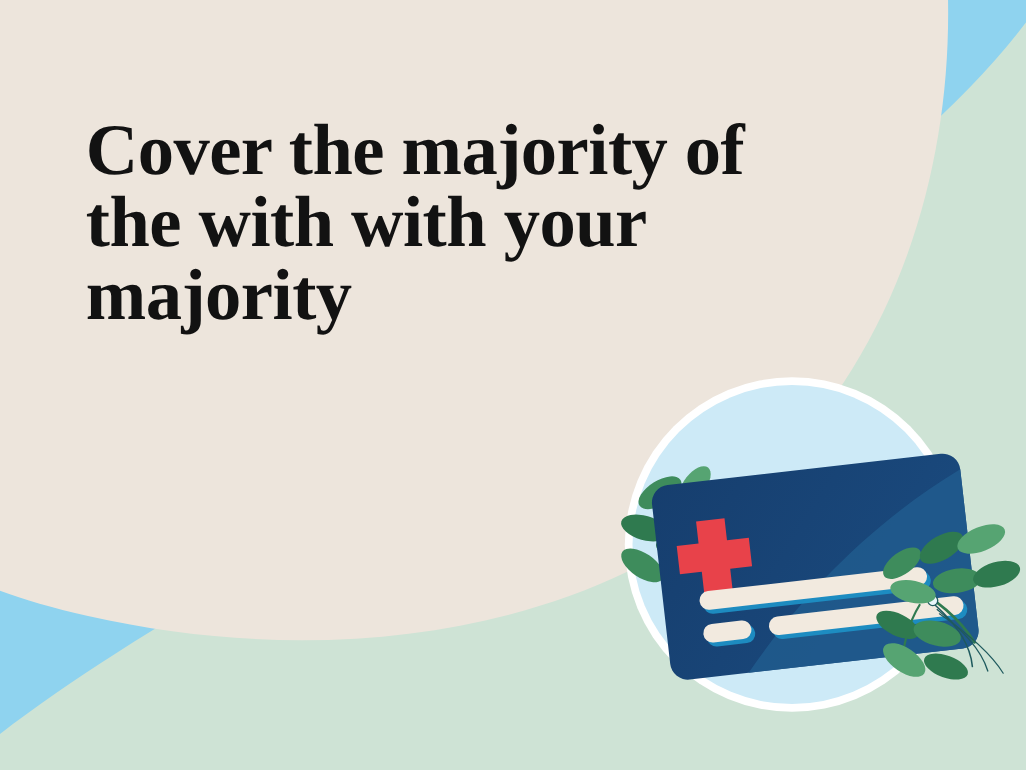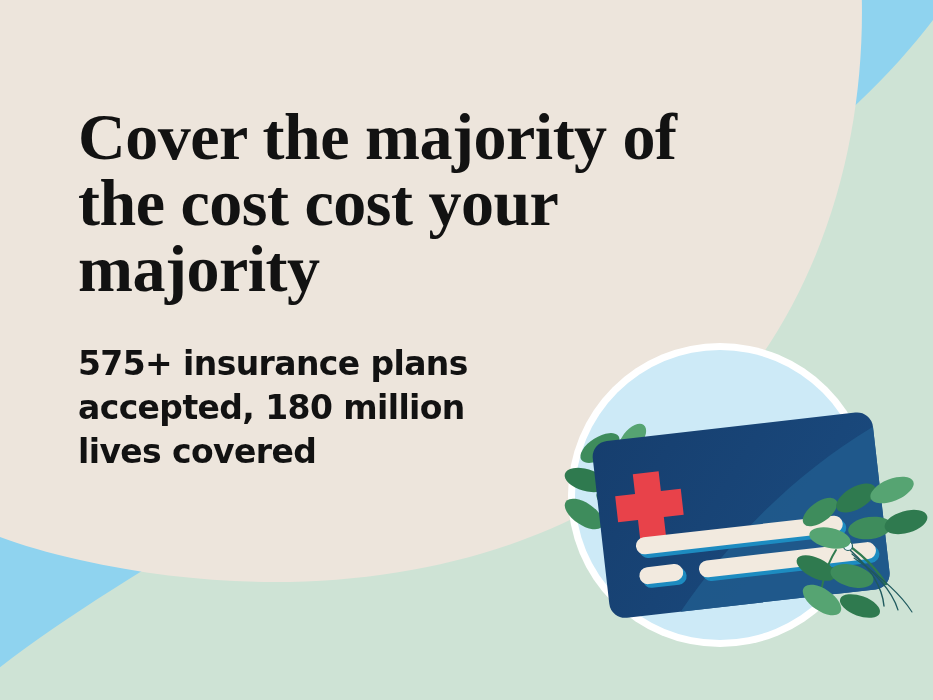--- a/index.html
+++ b/index.html
@@ -94,29 +94,24 @@
                C 560 568, 320 614, 80 560
                C -10 540, -50 516, -90 492
                Z"></path>
     </g>
   </svg>
 
   <div class="text-block">
 
     <h1 class="headline">
       <span class="hl-line">Cover the majority of</span>
-      <span class="hl-line">the cost cost your</span>
+      <span class="hl-line">the with with your</span>
       <span class="hl-line">majority</span>
     </h1>
 
-    <p class="subhead">
-      <span class="sh-line">575+ insurance plans</span>
-      <span class="sh-line">accepted, 180 million</span>
-      <span class="sh-line">lives covered</span>
-    </p>
 
   </div>
 
   <div class="illustration">
     <svg width="413" height="400" viewBox="0 0 413 400" xmlns="http://www.w3.org/2000/svg">
       <defs>
         <clipPath id="badgeClip">
           <circle cx="200" cy="195" r="145"></circle>
         </clipPath>
         <linearGradient id="cardGrad" x1="0" y1="0" x2="1" y2="0.5">

